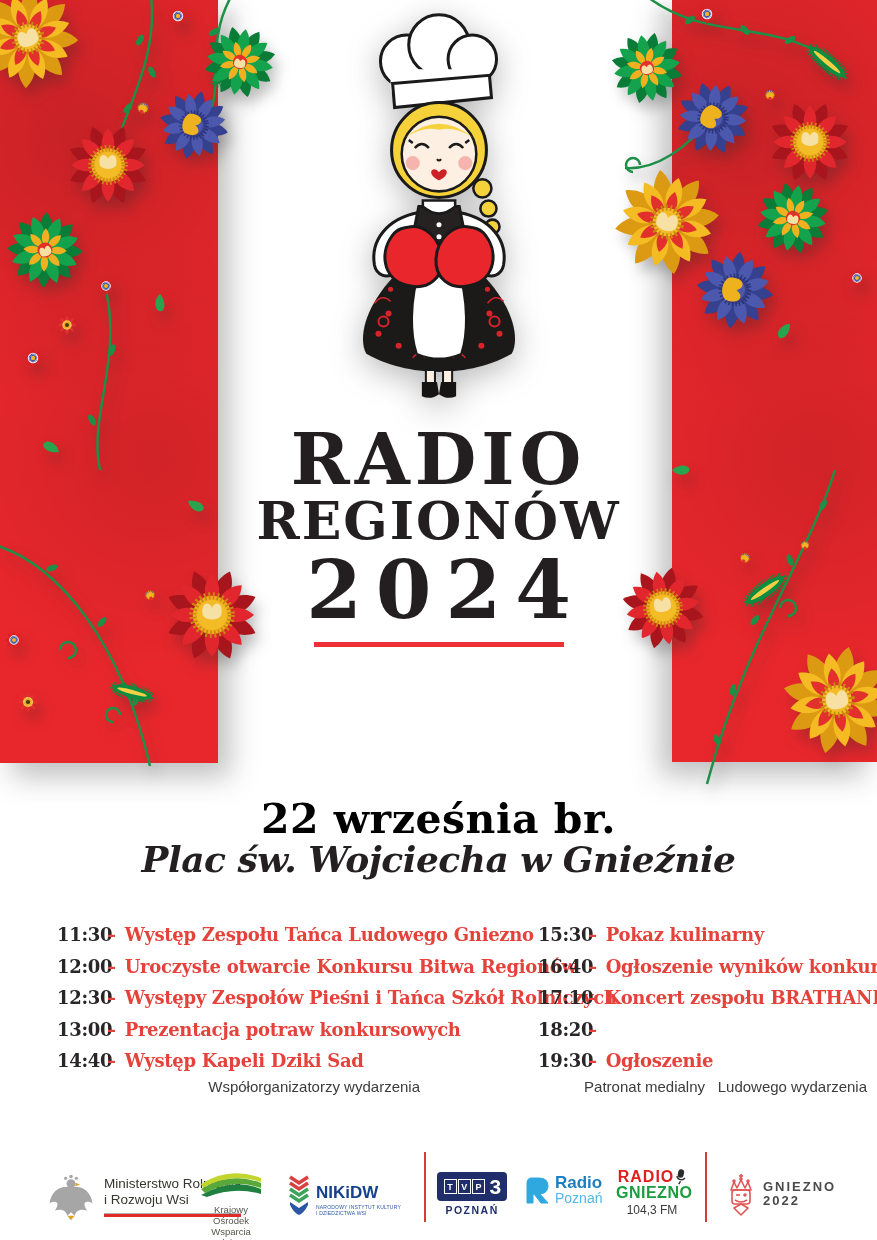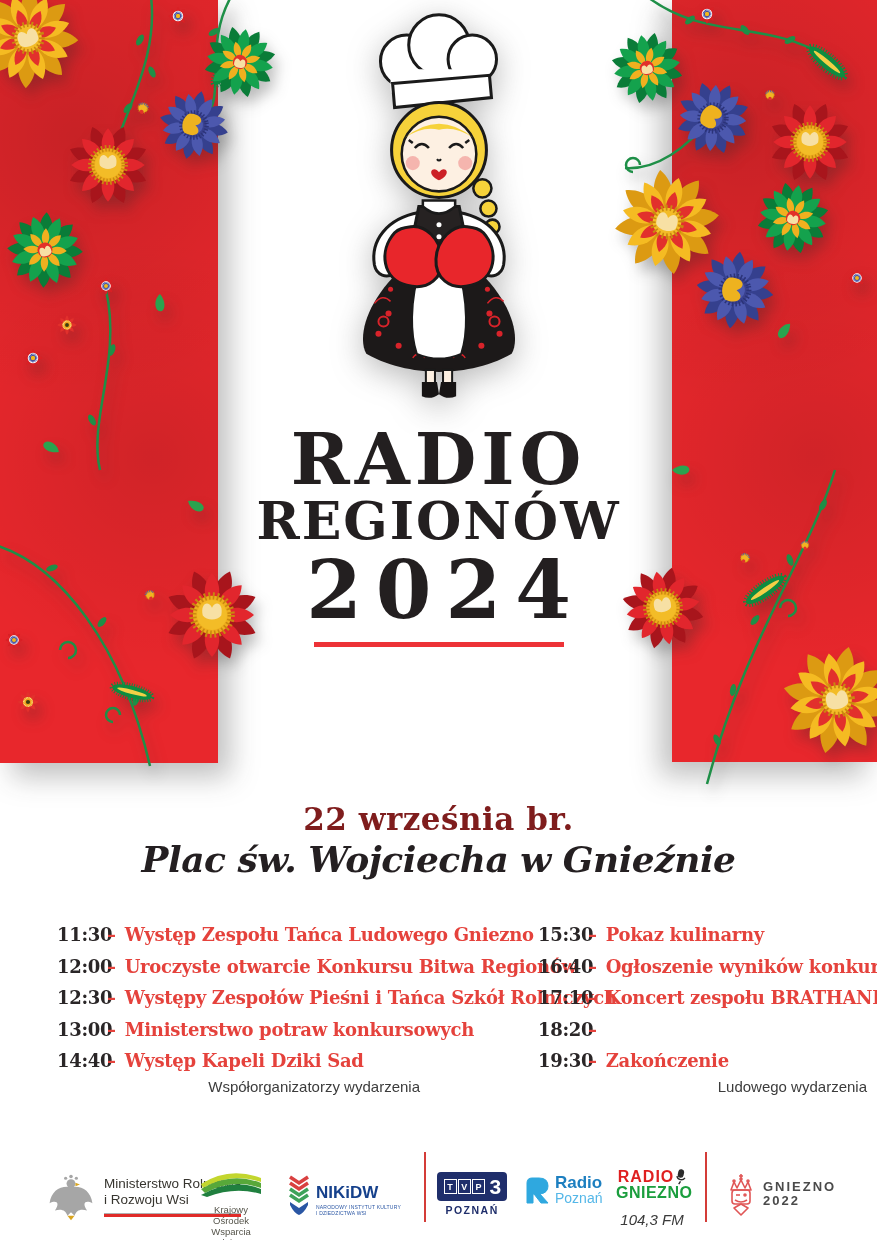--- a/index.html
+++ b/index.html
@@ -23,21 +23,21 @@
   
   .title-block{position:absolute;left:0;right:0;top:424px;text-align:center;color:#231f20;font-weight:bold;}
   .t1{font-size:71px;line-height:70px;letter-spacing:5px;}
   .t2{font-size:52px;line-height:54px;letter-spacing:2px;}
   .t3{font-size:80px;line-height:84px;letter-spacing:14px;margin-left:14px;text-align:center;}
   .t-divider{width:250px;height:5px;background:#ed3237;margin:10px auto 12px auto;}
   .t4{font-size:74px;line-height:72px;letter-spacing:5px;color:#e8332d;}
 
   
   .when-where{position:absolute;left:0;right:0;top:801px;text-align:center;font-weight:bold;}
-  .date{font-size:31px;line-height:36px;color:#7f1d1d;letter-spacing:.5px;}
+  .date{font-size:41px;line-height:36px;color:#000000;letter-spacing:.5px;}
   .place{font-size:36px;line-height:44px;color:#241f21;letter-spacing:-.5px;font-style:italic;}
 
   
   .schedule-col{position:absolute;top:924px;}
   .col-a{left:57px;width:492px;}
   .col-b{left:538px;width:335px;}
   .sch-row{display:flex;align-items:baseline;white-space:nowrap;
            font-size:18px;line-height:21px;margin-bottom:10.5px;font-weight:bold;letter-spacing:-.3px;}
   .sch-time{color:#2a2627;width:48px;flex:none;}
   .sch-dash{color:#e5423c;margin:0 9px 0 2px;}
@@ -74,21 +74,21 @@
 
   .rp-logo{left:524px;top:1174px;display:flex;align-items:center;}
   .rp-col{margin-left:5px;}
   .rp-name{font-size:17px;font-weight:bold;color:#1d7fc0;line-height:17px;}
   .rp-city{font-size:14px;color:#54b7e8;line-height:15px;}
 
   .rg-logo{left:616px;top:1169px;width:72px;text-align:center;}
   .rg-line1{font-size:16px;font-weight:bold;color:#df1f1f;letter-spacing:1px;line-height:16px;
             display:flex;align-items:center;justify-content:center;}
   .rg-line2{font-size:16px;font-weight:bold;color:#1b9e3e;letter-spacing:.5px;line-height:16px;}
-  .rg-freq{font-size:15px;font-style:italic;color:#3a3a3a;margin-top:10px;}
+  .rg-freq{font-size:12px;color:#3a3a3a;margin-top:2px;}
 
   .g25-logo{left:726px;top:1172px;display:flex;align-items:center;}
   .g25-col{margin-left:7px;color:#4a4a4a;font-weight:bold;font-size:13px;line-height:14px;letter-spacing:2px;}
 </style>
 </head>
 <body>
 
 <div class="poster">
 
   <svg width="0" height="0" style="position:absolute">
@@ -337,21 +337,21 @@
       <span class="sch-event">Uroczyste otwarcie Konkursu Bitwa Regionów</span>
     </div>
     <div class="sch-row">
       <span class="sch-time">12:30</span>
       <span class="sch-dash">–</span>
       <span class="sch-event">Występy Zespołów Pieśni i Tańca Szkół Rolniczych</span>
     </div>
     <div class="sch-row">
       <span class="sch-time">13:00</span>
       <span class="sch-dash">–</span>
-      <span class="sch-event">Ministerstwo potraw konkursowych</span>
+      <span class="sch-event">Prezentacja potraw konkursowych</span>
     </div>
     <div class="sch-row">
       <span class="sch-time">14:40</span>
       <span class="sch-dash">–</span>
       <span class="sch-event">Występ Kapeli Dziki Sad</span>
     </div>
   </div>
 
   <div class="schedule-col col-b">
     <div class="sch-row">
@@ -369,25 +369,26 @@
       <span class="sch-dash">–</span>
       <span class="sch-event">Koncert zespołu BRATHANKI</span>
     </div>
     <div class="sch-row">
       <span class="sch-time">18:20</span>
       <span class="sch-dash">–</span>
     </div>
     <div class="sch-row">
       <span class="sch-time">19:30</span>
       <span class="sch-dash">–</span>
-      <span class="sch-event">Zakończenie</span>
+      <span class="sch-event">Ogłoszenie</span>
     </div>
   </div>
 
   <div class="foot-head fh1">Współorganizatorzy wydarzenia</div>
+  <div class="foot-head fh2">Patronat medialny</div>
   <div class="foot-head fh3">Ludowego wydarzenia</div>
   <div class="v-div vd1"></div>
   <div class="v-div vd2"></div>
 
   <div class="logo min-logo">
     <svg width="50" height="50" viewBox="0 0 56 54">
       <g fill="#a6a6a6">
         <circle cx="28" cy="4" r="2"></circle>
           <circle cx="22" cy="6" r="1.8"></circle>
           <circle cx="34" cy="6" r="1.8"></circle>

